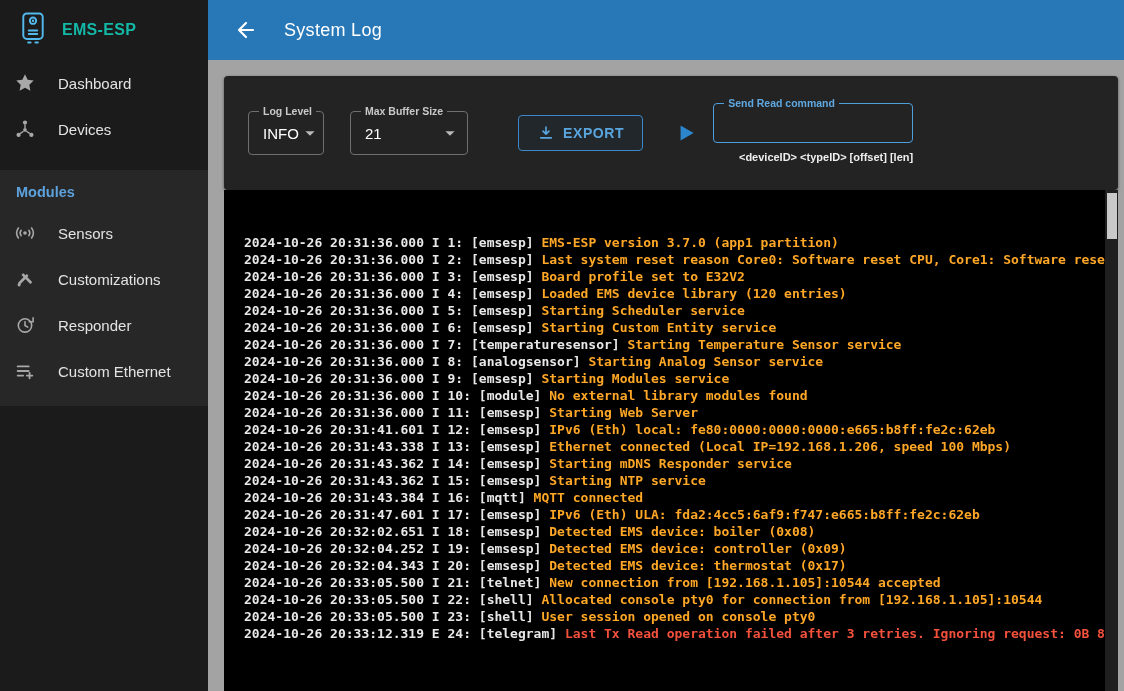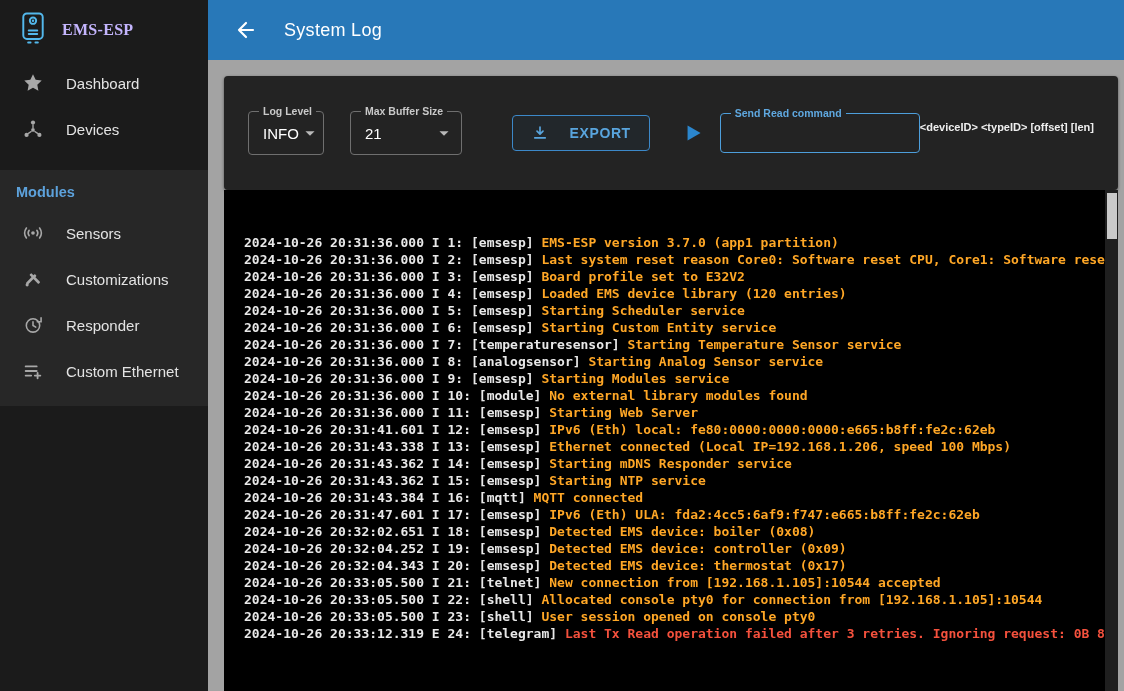--- a/index.html
+++ b/index.html
@@ -3,22 +3,22 @@
 <meta charset="utf-8">
 <style>
   * { margin:0; padding:0; box-sizing:border-box; }
   html,body { width:1124px; height:691px; overflow:hidden; background:#121212;
     font-family:"Liberation Sans", sans-serif; }
   .app { display:flex; width:1124px; height:691px; }
 
   
   .sidebar { width:208px; flex-shrink:0; background:#1b1b1b; display:flex; flex-direction:column; }
   .sidebar-header { height:60px; display:flex; align-items:center; gap:14px; padding:0 18px; }
-  .brand-title { color:#c4b5fd; font-weight:bold; font-size:16px; letter-spacing:.3px;font-family:Liberation Serif, serif; }
-  .nav-item { height:46px; display:flex; align-items:center; gap:22px; padding:0 22px;
+  .brand-title { color:#14b8a6; font-weight:bold; font-size:16px; letter-spacing:.3px; }
+  .nav-item { height:46px; display:flex; align-items:center; gap:22px; padding:0 14px;
     color:#e3e3e3; font-size:15px; font-weight:500; cursor:pointer; }
   .nav-item .icn { width:22px; height:22px; color:#a8a8a8; display:flex; align-items:center; justify-content:center; flex-shrink:0; }
   .modules { background:#272727; margin-top:18px; padding:4px 0 12px; }
   .modules-header { color:#5da2dc; font-weight:bold; font-size:14.5px; padding:10px 16px 10px; }
 
   
   .main { flex:1; display:flex; flex-direction:column; background:#a3a3a3; min-width:0; }
   .appbar { height:60px; background:#2878b8; display:flex; align-items:center; gap:26px; padding:0 26px; flex-shrink:0; }
   .back-btn { display:flex; align-items:center; cursor:pointer; }
   .appbar-title { color:#fff; font-size:18px; font-weight:500; letter-spacing:.3px; }
@@ -35,28 +35,28 @@
   .fvalue { font-size:15px; font-weight:500; flex:1; }
   .caret { display:flex; align-items:center; }
   .sel-loglevel { width:76px;text-align:center; }
   .sel-buffer { width:118px; margin-left:26px; }
 
   .checks { margin-left:24px; display:flex; flex-direction:column; gap:12px; }
   .checkrow { display:flex; align-items:center; gap:11px; color:#fff; font-size:15px; font-weight:500; cursor:pointer; }
   .checkbox { width:18px; height:18px; background:#2196f3; border-radius:2px;
     display:flex; align-items:center; justify-content:center; flex-shrink:0; }
 
-  .btn-outlined { margin-left:50px; display:flex; align-items:center; gap:21px;
+  .btn-outlined { margin-left:50px; display:flex; align-items:center; gap:8px;
     border:1px solid #3c88c8; background:rgba(41,121,184,.06); color:#59a5de;
     border-radius:4px; padding:8px 18px; font-size:14px; font-weight:bold;
     letter-spacing:.6px; font-family:inherit; cursor:pointer; }
 
   .play { margin-left:30px; display:flex; align-items:center; cursor:pointer; }
 
-  .send-group { margin-left:14px; display:flex; flex-direction:row; align-items:flex-start; }
+  .send-group { margin-left:14px; display:flex; flex-direction:column; align-items:flex-end; }
   .send-field { position:relative; width:200px; height:40px; border:1.5px solid #4d9edb; border-radius:4px; }
   .send-field .flabel { color:#5fa8e0; }
   .send-field input { width:100%; height:100%; background:transparent; border:none; outline:none;
     color:#fff; font-size:14px; padding:0 12px; font-family:inherit; }
   .helper { margin-top:8px; color:#efefef; font-size:11px; font-weight:bold; text-align:center; white-space:nowrap; }
 
   
   .console { flex:1; background:#000; position:relative; overflow:hidden;
     padding:10px 20px; font-family:"DejaVu Sans Mono", monospace; font-size:13px;
     font-weight:bold; line-height:17px; white-space:pre; min-height:0; }

